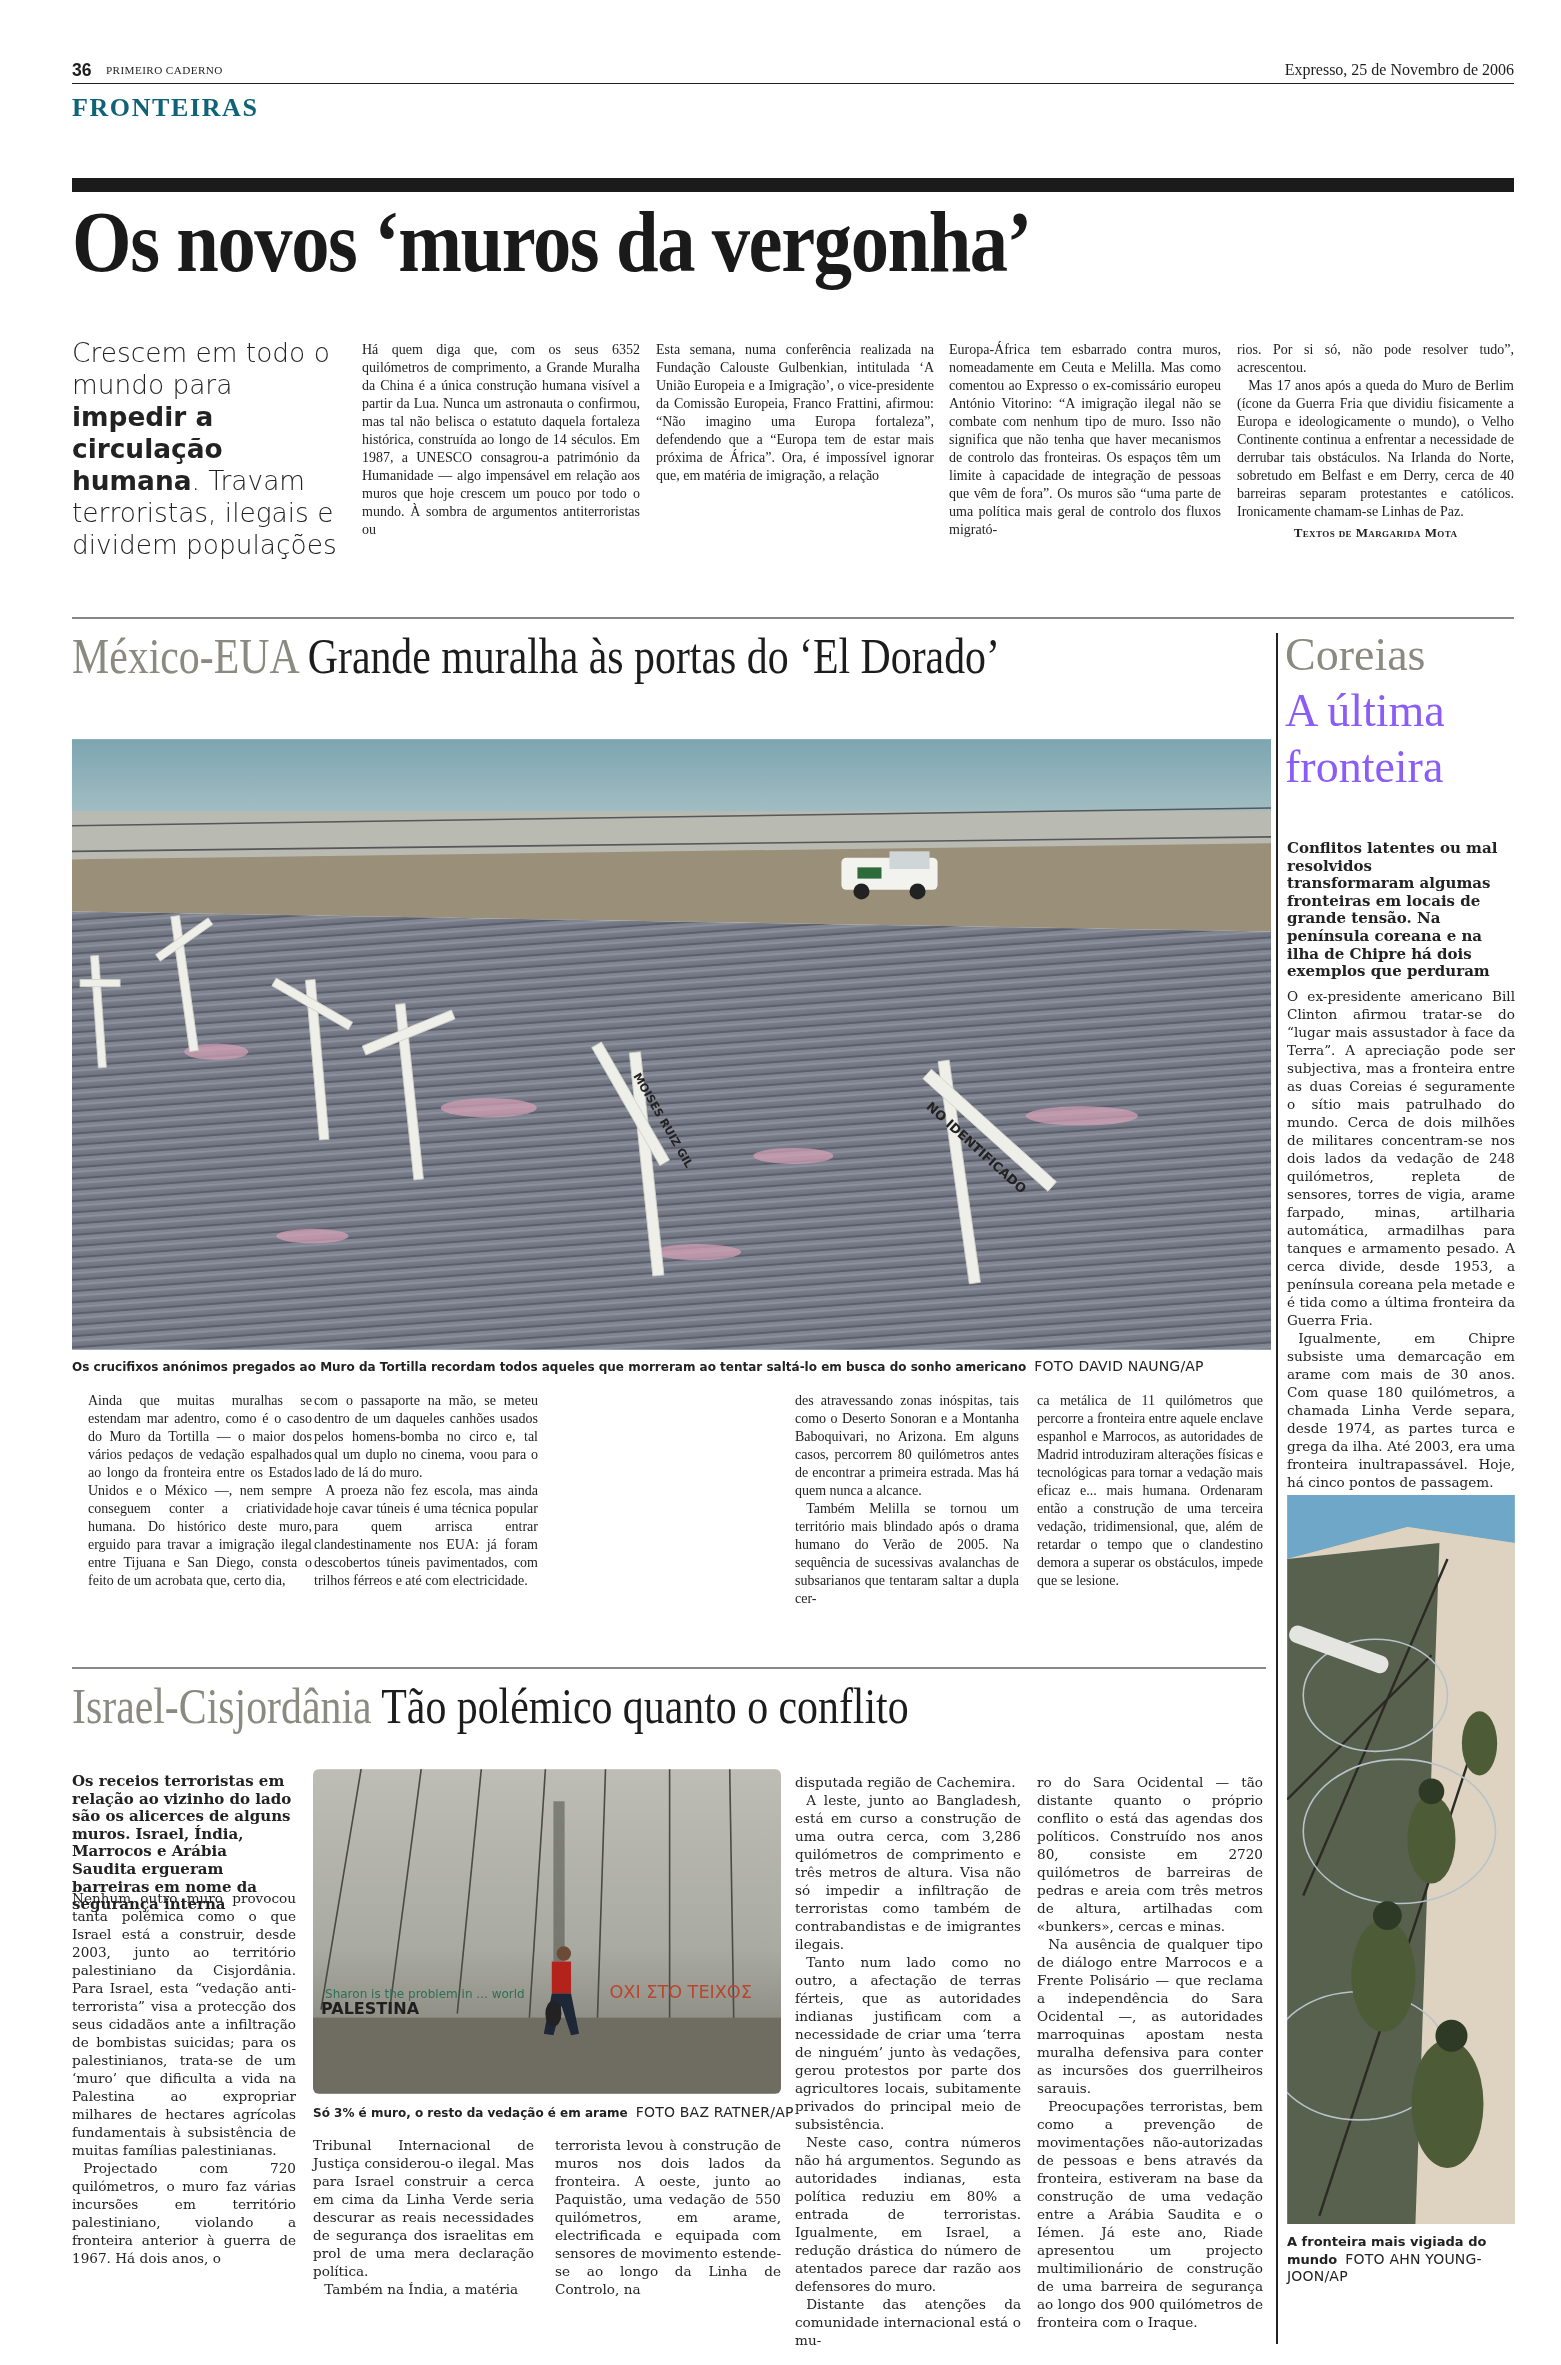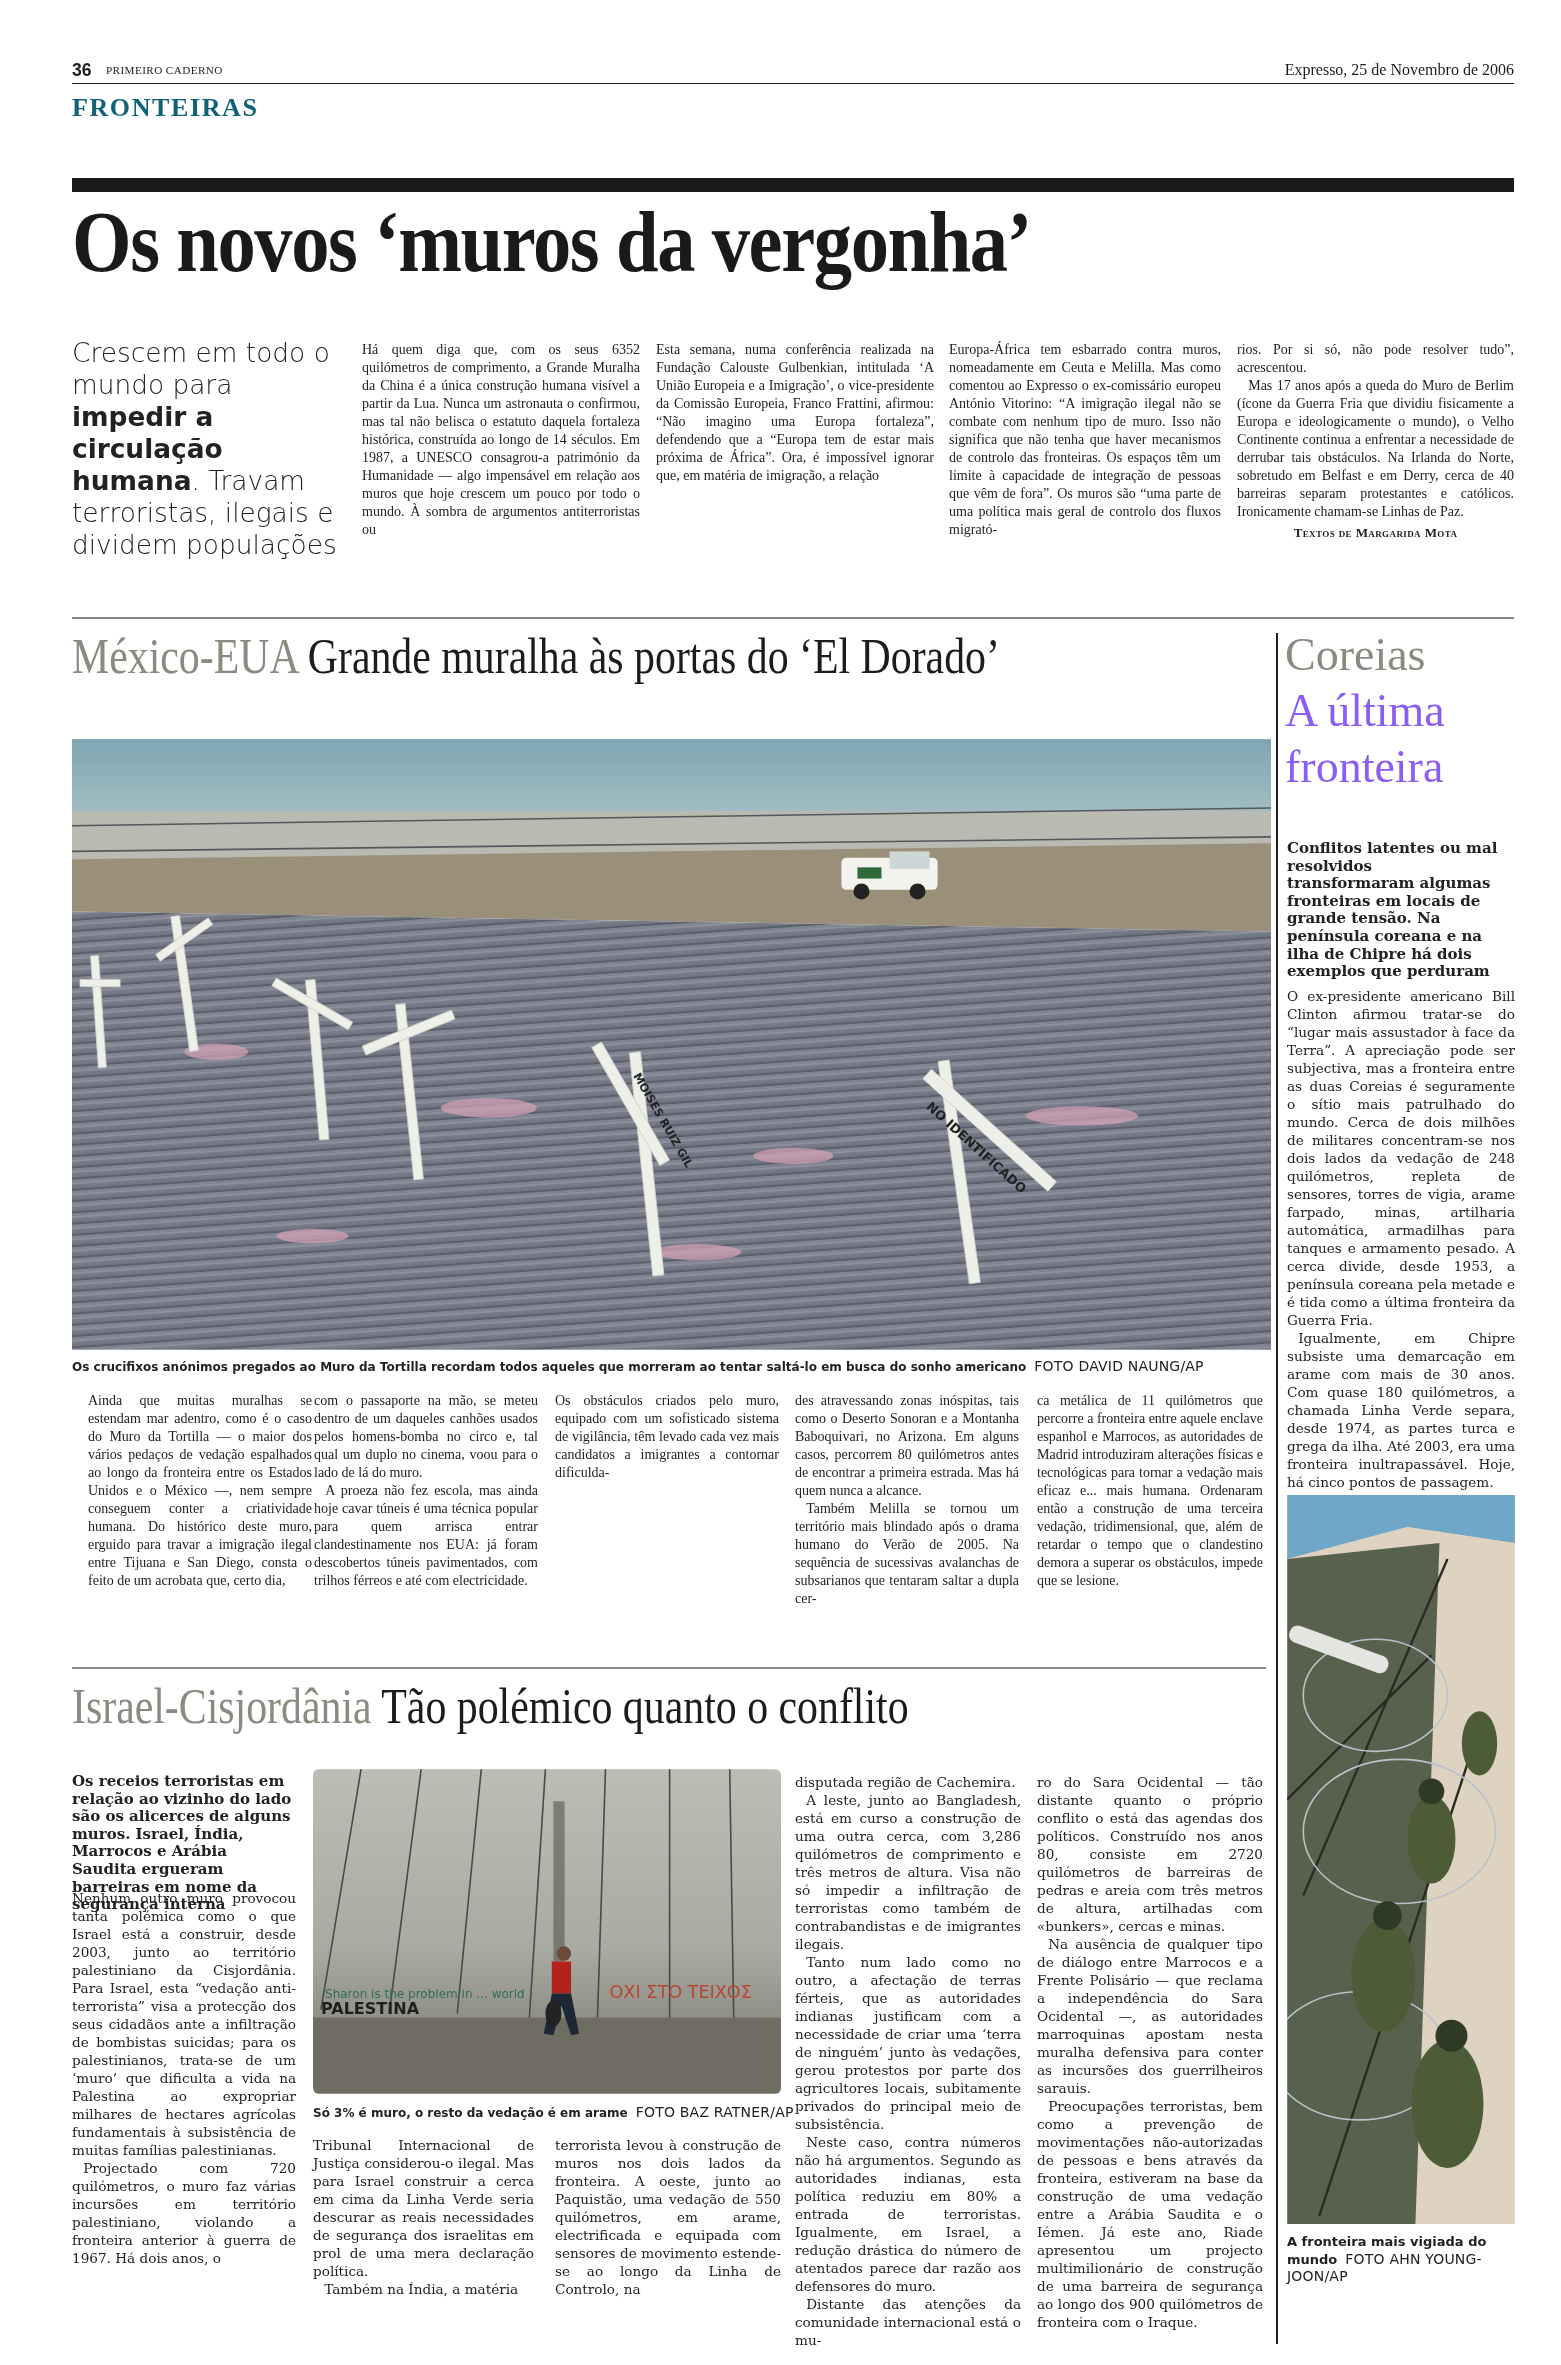--- a/index.html
+++ b/index.html
@@ -152,21 +152,20 @@
 </div>
 
 <div class="abs col" style="left:88px; top:1392px; width:224px;">
   <p>Ainda que muitas muralhas se estendam mar adentro, como é o caso do Muro da Tortilla — o maior dos vários pedaços de vedação espalhados ao longo da fronteira entre os Estados Unidos e o México —, nem sempre conseguem conter a criatividade humana. Do histórico deste muro, erguido para travar a imigração ilegal entre Tijuana e San Diego, consta o feito de um acrobata que, certo dia,</p>
 </div>
 <div class="abs col" style="left:314px; top:1392px; width:224px;">
   <p>com o passaporte na mão, se meteu dentro de um daqueles canhões usados pelos homens-bomba no circo e, tal qual um duplo no cinema, voou para o lado de lá do muro.</p>
   <p>A proeza não fez escola, mas ainda hoje cavar túneis é uma técnica popular para quem arrisca entrar clandestinamente nos EUA: já foram descobertos túneis pavimentados, com trilhos férreos e até com electricidade.</p>
 </div>
 <div class="abs col" style="left:555px; top:1392px; width:224px;">
-  <p>Os obstáculos criados pelo muro, equipado com um sofisticado sistema de vigilância, têm levado cada vez mais candidatos a imigrantes a contornar dificulda-</p>
 </div>
 <div class="abs col" style="left:795px; top:1392px; width:224px;">
   <p>des atravessando zonas inóspitas, tais como o Deserto Sonoran e a Montanha Baboquivari, no Arizona. Em alguns casos, percorrem 80 quilómetros antes de encontrar a primeira estrada. Mas há quem nunca a alcance.</p>
   <p>Também Melilla se tornou um território mais blindado após o drama humano do Verão de 2005. Na sequência de sucessivas avalanchas de subsarianos que tentaram saltar a dupla cer-</p>
 </div>
 <div class="abs col" style="left:1037px; top:1392px; width:226px;">
   <p>ca metálica de 11 quilómetros que percorre a fronteira entre aquele enclave espanhol e Marrocos, as autoridades de Madrid introduziram alterações físicas e tecnológicas para tornar a vedação mais eficaz e... mais humana. Ordenaram então a construção de uma terceira vedação, tridimensional, que, além de retardar o tempo que o clandestino demora a superar os obstáculos, impede que se lesione.</p>
 </div>
 
 <div class="abs vr" style="left:1276px; top:633px; height:1711px;"></div>

